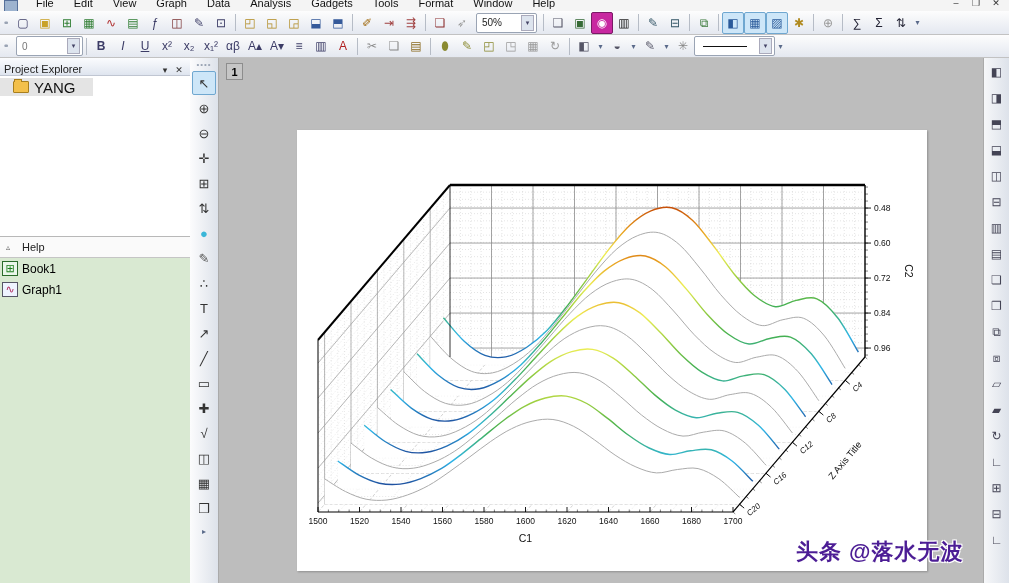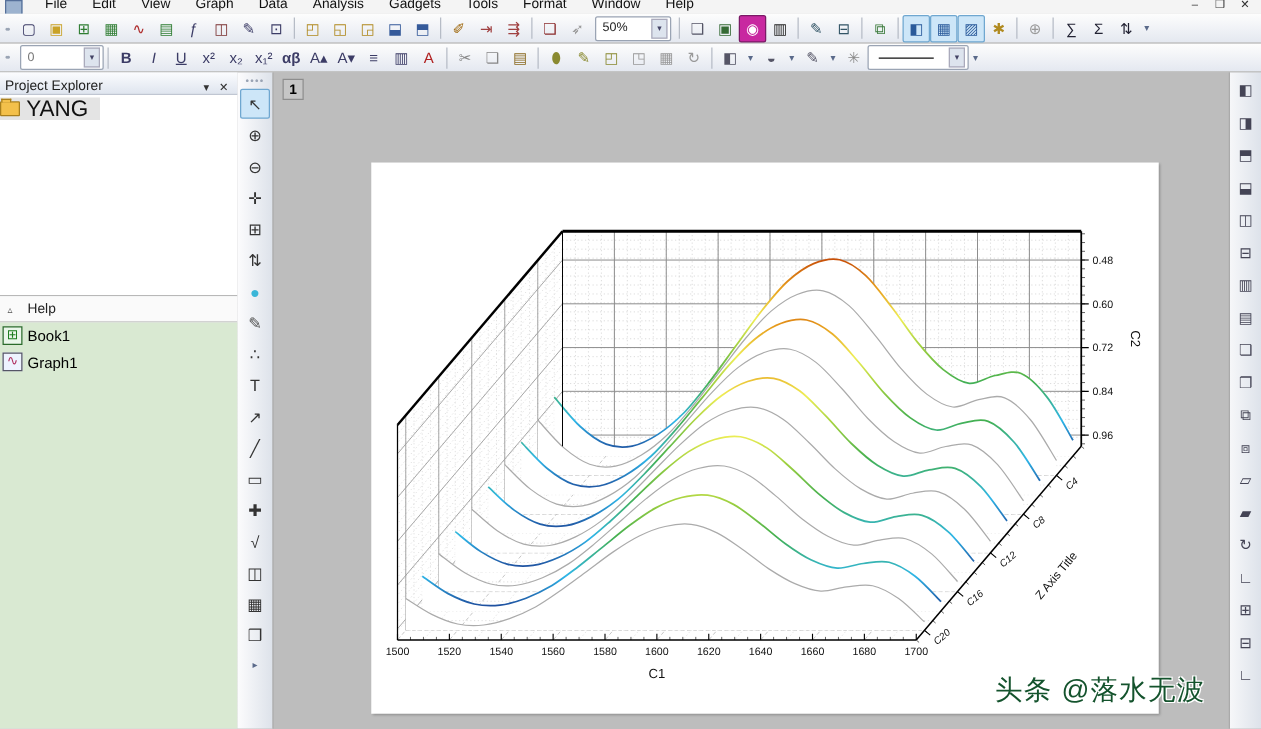--- a/index.html
+++ b/index.html
@@ -28,21 +28,21 @@
   #size-select{width:58px;margin-left:4px;}
   .tt-prefix{font-weight:bold;font-size:11px;color:#222;margin-right:4px;}
   #line-style{width:72px;}
   .line-sample{width:44px;border-top:1.5px solid #111;margin:0 3px;}
   
   #pe{position:absolute;left:0;top:58px;width:190px;height:525px;background:#eef0f4;border-right:1px solid #9a9a9a;display:flex;flex-direction:column;}
   #pe-title{height:17px;background:linear-gradient(#fbfcfe,#dfe5ef);border-bottom:1px solid #c0c6d2;display:flex;align-items:flex-end;font-size:11px;color:#222;padding:0 4px;}
   #pe-title .t-btn{margin-left:auto;font-size:9px;color:#333;width:14px;text-align:center;}
   #pe-title .t-btn+.t-btn{margin-left:0;}
   #pe-tree{height:158px;background:#fff;border-bottom:1px solid #b8b8b8;padding-top:2px;}
-  .tree-row{display:flex;align-items:center;height:18px;padding-left:0;background:#e4e4e4;width:80px;font-size:18px;color:#111;gap:5px;}
+  .tree-row{display:flex;align-items:center;height:18px;padding-left:13px;background:#e4e4e4;width:80px;font-size:15px;color:#111;gap:5px;}
   .folder-icon{width:14px;height:10px;background:#f3c04b;border:1px solid #a87f1e;border-radius:1px;position:relative;flex:none;}
   .folder-icon:before{content:"";position:absolute;left:0;top:-3px;width:6px;height:2px;background:#f3c04b;border:1px solid #a87f1e;border-bottom:none;}
   #pe-header{height:20px;background:#fafafa;border-bottom:1px solid #c5c5c5;display:flex;align-items:center;font-size:11px;color:#222;padding-left:6px;gap:12px;}
   #pe-header .sort{font-size:8px;color:#555;}
   #pe-list{flex:1;background:#d9e9d2;}
   .pe-row{display:flex;align-items:center;height:21px;padding-left:2px;font-size:12px;color:#000;gap:4px;}
   .obj-icon{width:14px;height:13px;flex:none;display:flex;align-items:center;justify-content:center;font-size:11px;border:1px solid #888;background:#fff;line-height:1;}
   .obj-icon.book{color:#1e7d1e;border-color:#2a6a2a;background:#eaf6ea;}
   .obj-icon.graph{color:#b03060;border-color:#556;background:#eef3ff;}
   
@@ -51,21 +51,21 @@
   .ltb{width:22px;height:22px;display:flex;align-items:center;justify-content:center;font-size:13px;color:#333;border:1px solid transparent;border-radius:2px;margin-bottom:1px;flex:none;}
   .ltb.active{background:#cde6f8;border-color:#6fa7d0;}
   #lefttools .ovf{margin-top:6px;}
   
   #righttools{position:absolute;left:983px;top:58px;width:26px;height:525px;background:linear-gradient(to right,#f6f7f9,#dde2ea);border-left:1px solid #aaa;display:flex;flex-direction:column;align-items:center;padding-top:3px;box-sizing:border-box;}
   .rtb{width:20px;height:20px;display:flex;align-items:center;justify-content:center;font-size:12px;color:#445;border:1px solid transparent;margin-bottom:4px;flex:none;line-height:1;}
   
   #workspace{position:absolute;left:219px;top:58px;width:764px;height:525px;background:#bdbdbd;}
   #layer-badge{position:absolute;left:7px;top:5px;width:15px;height:15px;border:1px solid #8d8d8d;background:#c6c6c6;color:#000;font-weight:bold;font-size:11px;display:flex;align-items:center;justify-content:center;}
   #graph-page{position:absolute;left:78px;top:72px;width:630px;height:441px;background:#fff;box-shadow:1px 1px 2px rgba(0,0,0,.25);}
-  #watermark{position:absolute;left:796px;top:537px;font-size:22px;font-weight:normal;color:#14532d;text-shadow:1px 1px 0 #fff,-1px -1px 0 #fff,1px -1px 0 #fff,-1px 1px 0 #fff;letter-spacing:1px;z-index:30;white-space:nowrap;}
+  #watermark{position:absolute;left:796px;top:537px;font-size:22px;font-weight:bold;color:#4c1d95;text-shadow:1px 1px 0 #fff,-1px -1px 0 #fff,1px -1px 0 #fff,-1px 1px 0 #fff;letter-spacing:1px;z-index:30;white-space:nowrap;}
   svg text{font-family:"Liberation Sans",sans-serif;}
 </style>
 </head>
 <body>
 <div id="app">
 
   <div id="menubar">
     <div id="app-icon"></div>
     <div id="menuitems">
         <div class="menu-item">File</div>
@@ -146,21 +146,21 @@
         <span style="color: rgb(119, 119, 119);">0</span>
         <span class="arrow">▾</span>
       </div>
       <div class="sep"></div>
       <div class="tb" style="font-weight: bold;">B</div>
       <div class="tb" style="font-weight: normal; font-style: italic;">I</div>
       <div class="tb" style="font-weight: normal; text-decoration: underline;">U</div>
       <div class="tb" style="font-weight: normal;">x²</div>
       <div class="tb" style="font-weight: normal;">x₂</div>
       <div class="tb" style="font-weight: normal;">x₁²</div>
-      <div class="tb" style="font-weight: bold;">αβ</div>
+      <div class="tb" style="font-weight: normal;">αβ</div>
       <div class="tb" style="font-weight: normal;">A▴</div>
       <div class="tb" style="font-weight: normal;">A▾</div>
       <div class="tb" style="font-weight: normal;">≡</div>
       <div class="tb" style="font-weight: normal;">▥</div>
       <div class="tb" style="color: rgb(176, 32, 32); font-weight: normal;">A</div>
       <div class="sep"></div>
       <div class="tb" style="color: rgb(136, 136, 136);">✂</div>
       <div class="tb" style="color: rgb(136, 136, 136);">❏</div>
       <div class="tb" style="color: rgb(138, 106, 32);">▤</div>
       <div class="sep"></div>

